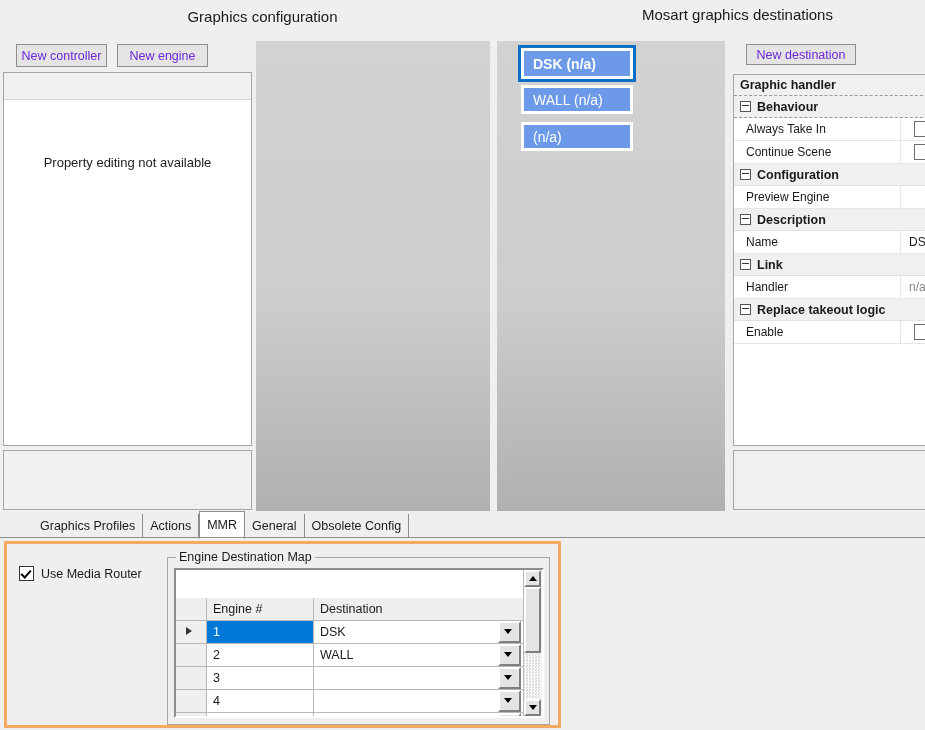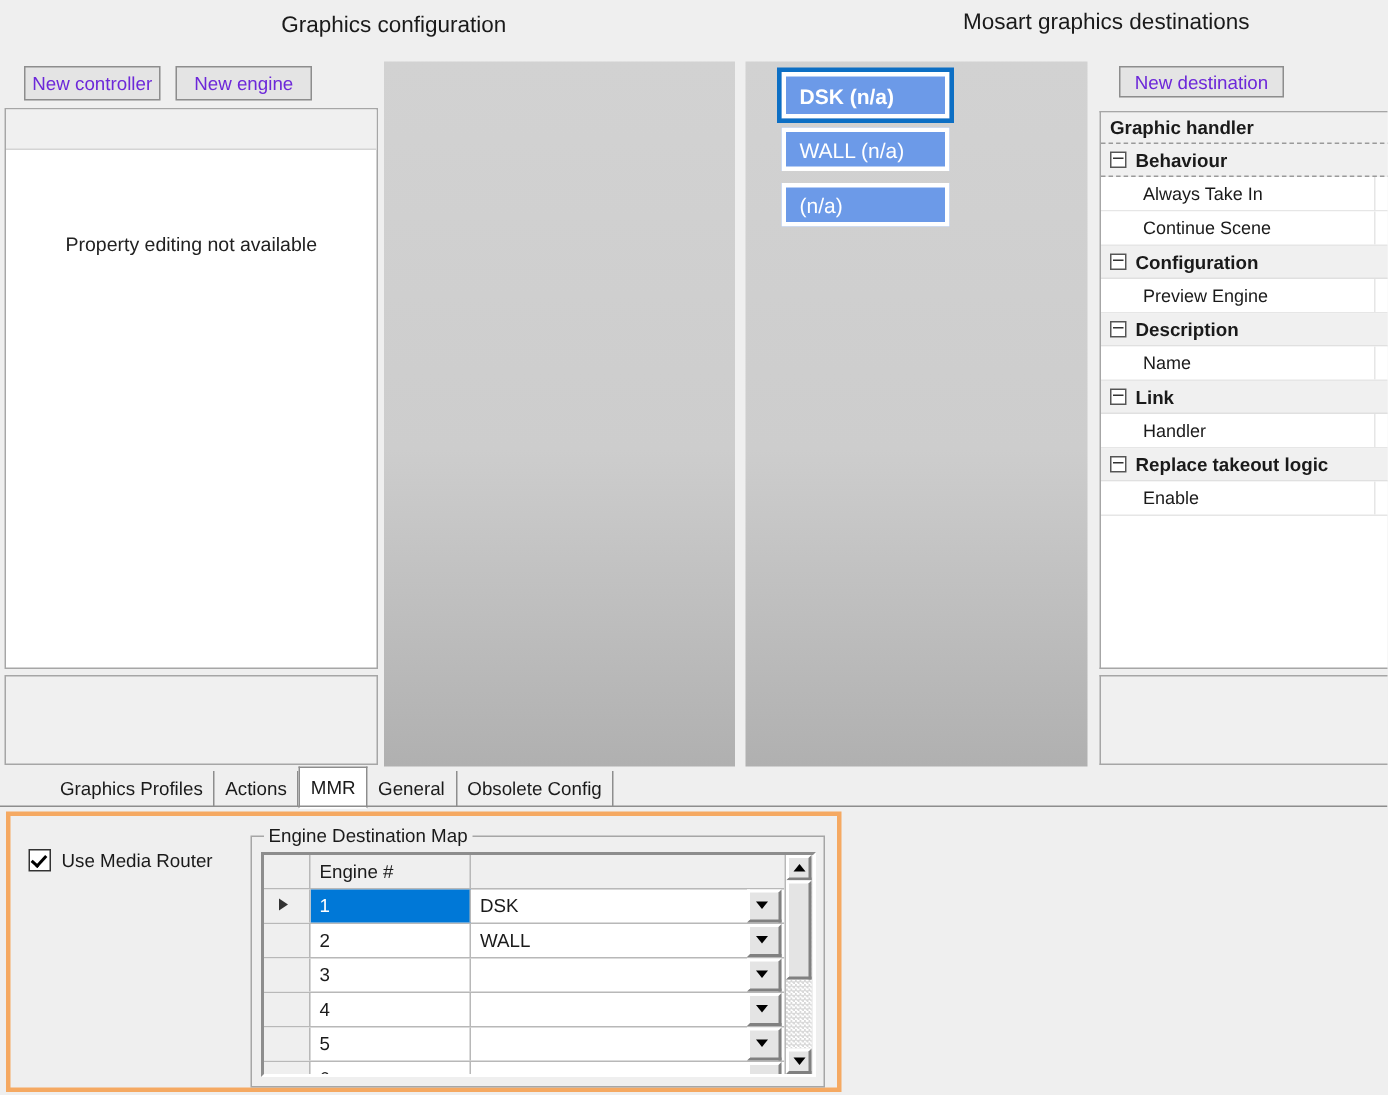--- a/index.html
+++ b/index.html
@@ -94,21 +94,21 @@
     left: 1px; right: 1px; top: 3px; height: 1px; background: #333;
   }
   .pg-row {
     display: flex; align-items: center;
     height: 22px;
     border-bottom: 1px solid #e6e6e6;
     background: #ffffff;
   }
   .pg-name {
     width: 154px; flex: none;
-    padding-left: 28px;
+    padding-left: 12px;
     border-right: 1px solid #e6e6e6;
     height: 100%; display: flex; align-items: center;
     white-space: nowrap; overflow: hidden;
   }
   .pg-val {
     flex: 1; height: 100%; display: flex; align-items: center;
     padding-left: 8px; white-space: nowrap; overflow: hidden;
   }
   .pg-val.muted { color: #888; }
   .pg-check {
@@ -158,21 +158,21 @@
   .groupbox { border: 1px solid #a6a6a6; }
   .groupbox-title {
     position: absolute; top: -8px; left: 8px;
     background: #efefef; padding: 0 3px;
     font-size: 12.5px; color: #1a1a1a; white-space: nowrap;
   }
 
   
   .dg { background: #ffffff; border: 2px solid; border-color: #8d8d8d #ffffff #ffffff #8d8d8d; }
   .dg-row { display: flex; height: 22px; border-bottom: 1px solid #b8b8b8; }
-  .dg-head { background: #efefef; font-size: 12.5px; }
+  .dg-head { background: #efefef; font-size: 12.5px; margin-top: 28px; }
   .dg-gutter {
     width: 30px; flex: none; border-right: 1px solid #b8b8b8;
     background: #efefef; position: relative;
   }
   .dg-arrow {
     position: absolute; left: 10px; top: 6px;
     width: 0; height: 0;
     border-left: 6px solid #333;
     border-top: 4px solid transparent;
     border-bottom: 4px solid transparent;
@@ -329,20 +329,21 @@
     </div>
 
     <div class="abs groupbox" style="left:160px; top:13px; width:383px; height:168px;">
       <span class="groupbox-title">Engine Destination Map</span>
 
       <div class="abs dg" style="left:6px; top:10px; width:370px; height:150px; display:flex; overflow:hidden;">
         <div style="flex:1; overflow:hidden;" id="dg-body">
             <div class="dg-row dg-head">
               <div class="dg-gutter"></div>
               <div class="dg-c1" style="background: rgb(239, 239, 239);">Engine #</div>
+              <div class="dg-c2">Destination</div>
             </div>
             <div class="dg-row">
               <div class="dg-gutter">
                 <span class="dg-arrow"></span>
               </div>
               <div class="dg-c1 sel">1</div>
               <div class="dg-c2">
                 <span>DSK</span>
                 <span class="combo-btn"></span>
               </div>

